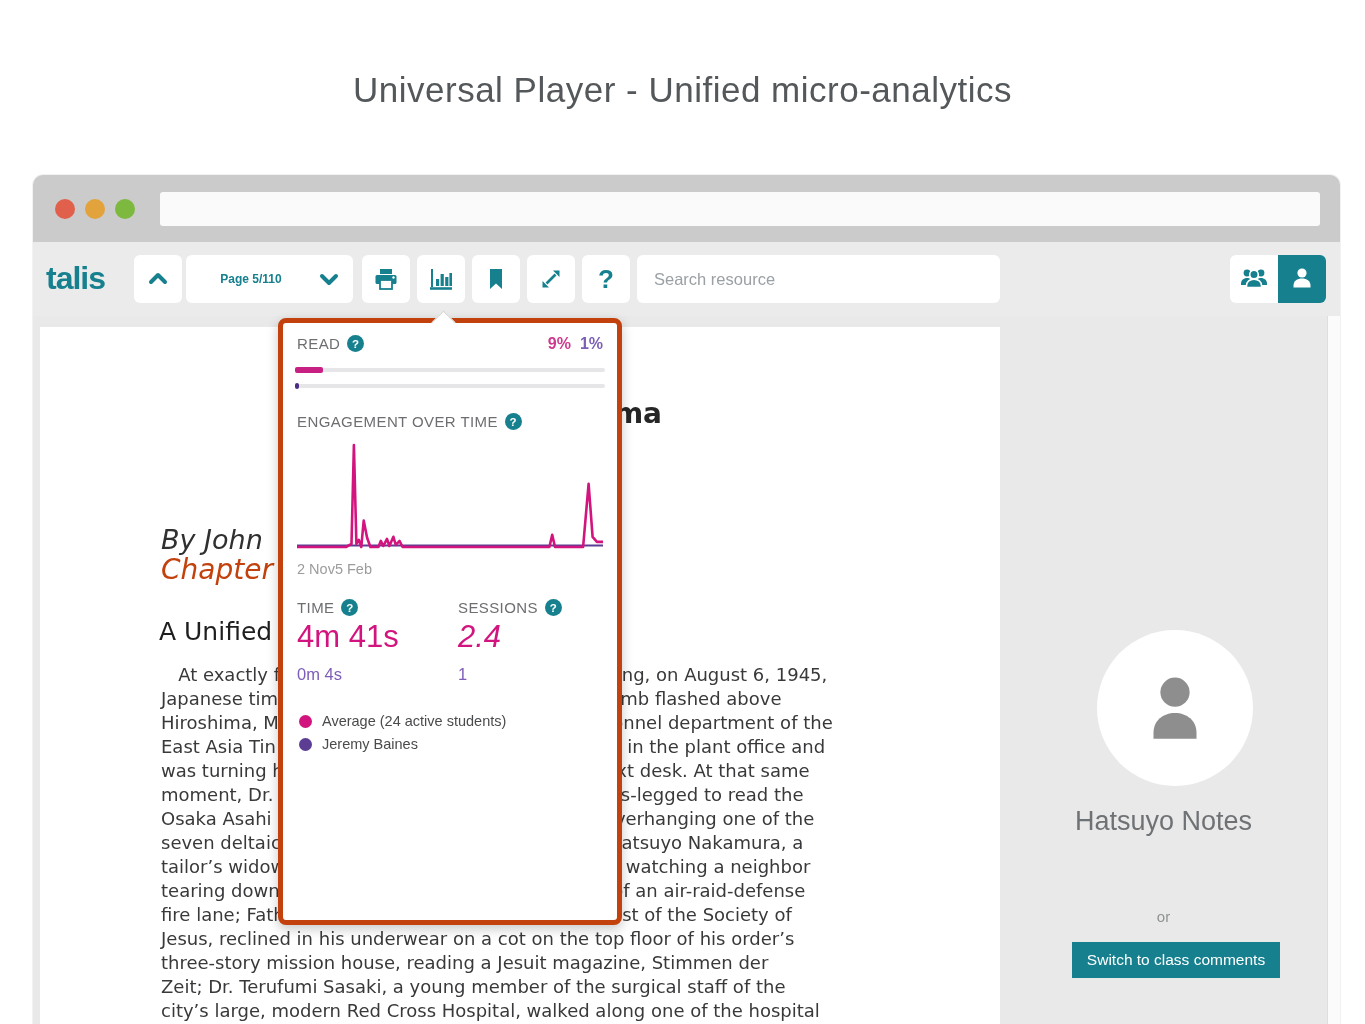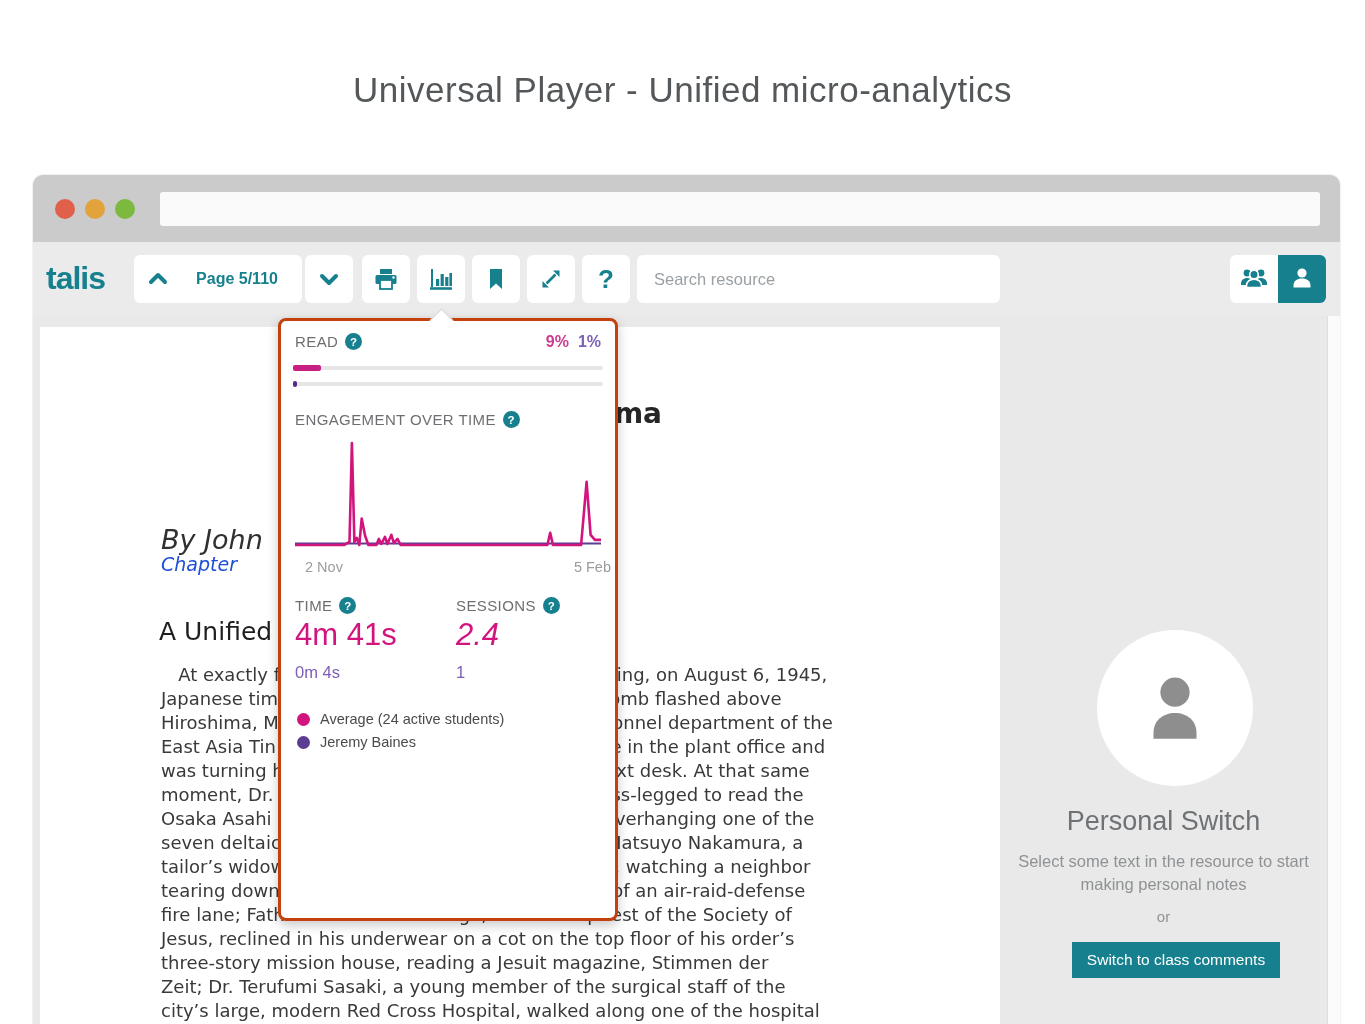--- a/index.html
+++ b/index.html
@@ -25,21 +25,21 @@
 
   
   .toolbar{position:absolute;left:0;top:67px;width:100%;height:74px;background:#ebebeb;}
   .logo{position:absolute;left:13px;top:18px;font-size:32px;font-weight:bold;
     color:#17808e;letter-spacing:-1px;}
   .tbtn{position:absolute;top:13px;height:48px;background:#ffffff;border:none;
     border-radius:6px;display:flex;align-items:center;justify-content:center;
     color:#17808e;cursor:pointer;padding:0;}
   .tbtn svg{display:block;}
   .btn-up{left:101px;width:48px;}
-  .btn-page{left:139px;width:130px;font-size:16px;font-weight:700;color:#17808e;}
+  .btn-page{left:153px;width:130px;font-size:12px;font-weight:700;color:#17808e;}
   .btn-down{left:272px;width:48px;}
   .btn-print{left:329px;width:48px;}
   .btn-chart{left:384px;width:48px;}
   .btn-bookmark{left:439px;width:48px;}
   .btn-expand{left:494px;width:48px;}
   .btn-help{left:549px;width:48px;font-size:26px;font-weight:bold;}
   .search{position:absolute;left:604px;top:13px;width:363px;height:48px;background:#fff;
     border:none;border-radius:6px;padding:0 17px;font-size:16.5px;color:#444;
     box-sizing:border-box;font-family:"Liberation Sans",sans-serif;}
   .search::placeholder{color:#9aa0a4;}
@@ -50,21 +50,21 @@
   .acct-half.white{background:#ffffff;}
   .acct-half.teal{background:#17808e;}
 
   
   .document{position:absolute;left:7px;top:152px;width:960px;height:697px;background:#ffffff;}
   .doc-title{position:absolute;right:338px;top:70px;font-family:"DejaVu Sans",sans-serif;
     font-size:28px;font-weight:bold;color:#262626;white-space:pre;}
   .doc-byline{position:absolute;left:121px;top:155px;font-family:"DejaVu Sans",sans-serif;
     font-size:27px;font-style:italic;color:#303030;white-space:pre;margin-top:42px;}
   .doc-chapter{position:absolute;left:121px;top:226px;font-family:"DejaVu Sans",sans-serif;
-    font-size:19px;font-style:italic;color:#1d4ed8;white-space:pre;}
+    font-size:28px;font-style:italic;color:#c2410c;white-space:pre;}
   .doc-section{position:absolute;left:119px;top:290px;font-family:"DejaVu Sans",sans-serif;
     font-size:25px;color:#1f1f1f;white-space:pre;}
   .doc-body{position:absolute;left:121px;top:336px;font-family:"DejaVu Sans",sans-serif;
     font-size:18px;line-height:24px;color:#39393b;}
   .doc-line{white-space:pre;}
 
   
   .sidebar{position:absolute;left:967px;top:141px;width:327px;height:708px;background:#e9e9e9;}
   .avatar{position:absolute;left:97px;top:314px;width:156px;height:156px;background:#ffffff;
     border-radius:50%;display:flex;align-items:center;justify-content:center;}
@@ -75,34 +75,34 @@
   .sb-or{position:absolute;left:0;top:592px;width:100%;text-align:center;
     font-size:15px;color:#8f9294;}
   .sb-btn{position:absolute;left:72px;top:626px;width:208px;height:36px;background:#17808e;
     color:#ffffff;border:none;border-radius:0;font-size:15.5px;cursor:pointer;
     font-family:"Liberation Sans",sans-serif;}
   .scroll-strip{position:absolute;left:1294px;top:141px;width:13px;height:708px;
     background:#fbfbfb;border-left:1px solid #dedede;box-sizing:border-box;}
 
   
   .popover{position:absolute;left:245px;top:143px;width:334px;height:597px;background:#ffffff;
-    border:3px solid #c2410c;border-radius:8px;box-shadow:0 4px 12px rgba(0,0,0,.22);z-index:5;}
+    border:5px solid #c2410c;border-radius:8px;box-shadow:0 4px 12px rgba(0,0,0,.22);z-index:5;}
   .caret{position:absolute;left:152px;top:-9px;width:16px;height:16px;background:#ffffff;
     transform:rotate(45deg);border-left:1px solid #d5d5d5;border-top:1px solid #d5d5d5;}
   .pop-label{position:absolute;font-size:15px;color:#6d6e71;letter-spacing:.4px;
     display:flex;align-items:center;gap:7px;}
   .help-ic{display:inline-flex;width:17px;height:17px;border-radius:50%;background:#17808e;
     color:#fff;font-size:11.5px;font-weight:bold;align-items:center;justify-content:center;}
   .read-pcts{position:absolute;right:14px;top:12px;font-size:16px;font-weight:600;}
   .pct-avg{color:#cf3a8e;margin-right:9px;}
   .pct-student{color:#7a5fb5;}
   .track{position:absolute;left:12px;width:310px;height:4px;background:#e6e6e8;border-radius:2px;}
   .fill{position:absolute;left:0;top:-1px;height:6px;border-radius:2px;}
-  .axis-row{position:absolute;left:24px;top:238px;width:306px;display:flex;
-    justify-content:space-between;font-size:14.5px;color:#9c9c9e;}
+  .axis-row{position:absolute;left:14px;top:238px;width:306px;display:flex;
+    font-size:14.5px;color:#9c9c9e;}
   .stat-label-time{left:14px;top:276px;}
   .stat-label-sessions{left:175px;top:276px;}
   .stat-big{position:absolute;top:296px;font-size:31px;color:#d2147e;}
   .stat-sub{position:absolute;top:342px;font-size:16.5px;color:#7e5db8;}
   .legend-row{position:absolute;left:16px;display:flex;align-items:center;gap:10px;
     font-size:14.5px;color:#4a4b4d;}
   .legend-dot{width:13px;height:13px;border-radius:50%;}
 </style>
 </head>
 <body>
@@ -237,22 +237,21 @@
 
   <div class="sidebar">
     <div class="avatar">
       <span>
         <svg width="86" height="86" viewBox="0 0 100 100">
           <circle cx="50" cy="34" r="17" fill="#8e8e8e"></circle>
           <path d="M25 88 v-7 c0-14 11-23 25-23 s25 9 25 23 v7 z" fill="#8e8e8e"></path>
         </svg>
       </span>
     </div>
-    <div class="sb-title">Personal Switch</div>
-    <div class="sb-instr">Select some text in the resource to start making personal notes</div>
+    <div class="sb-title">Hatsuyo Notes</div>
     <div class="sb-or">or</div>
     <button class="sb-btn">Switch to class comments</button>
   </div>
 
   <div class="scroll-strip"></div>
 
   <div class="popover">
     <div class="caret"></div>
 
     <div class="pop-label" style="left:14px;top:12px;position:absolute;">

